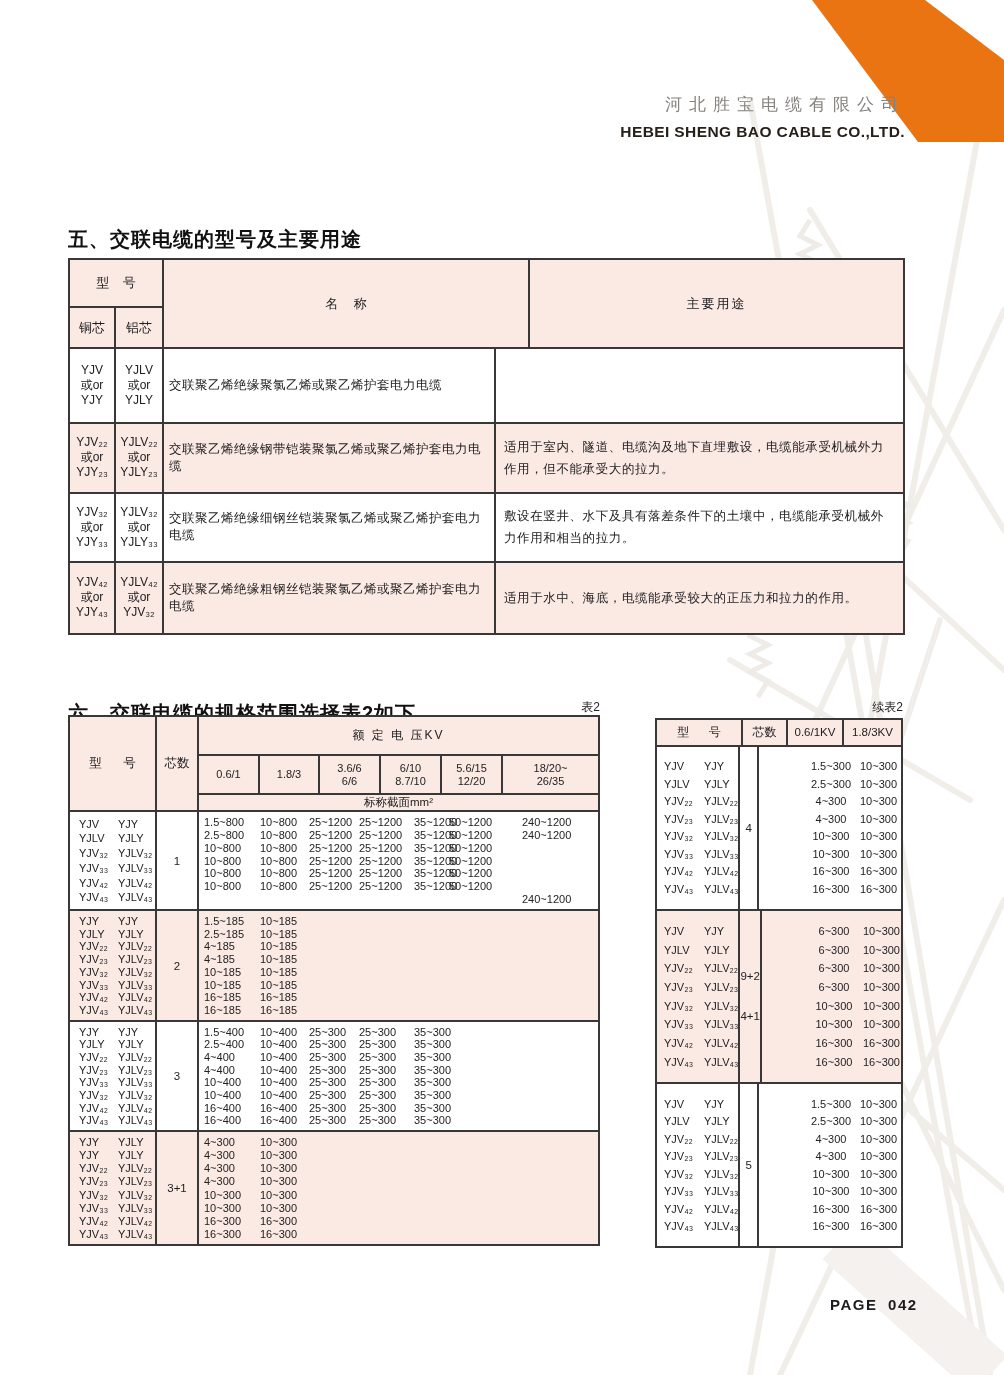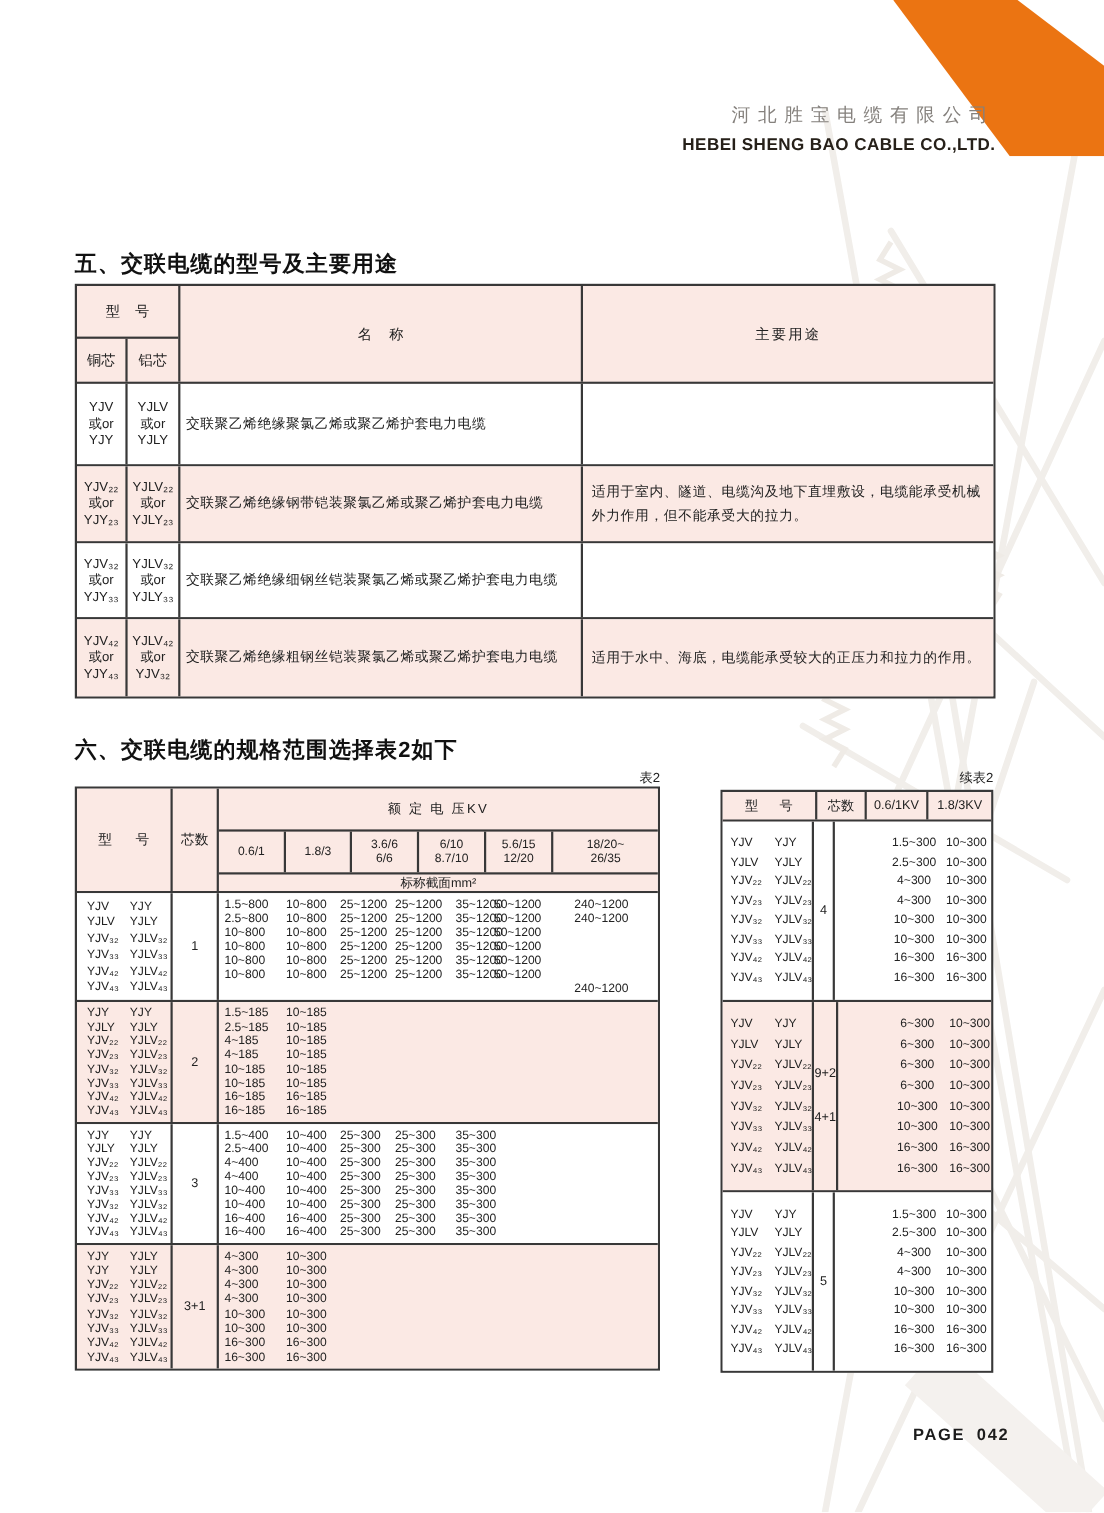--- a/index.html
+++ b/index.html
@@ -18,21 +18,21 @@
 
   
   .ribbon{position:absolute;left:780px;top:0;width:224px;height:145px;background:var(--orange);
     clip-path:polygon(32px 0px,145px 0px,224px 60px,224px 142px,138px 142px);z-index:1;}
 
   .co-cn{position:absolute;top:93px;right:99px;font-size:17px;letter-spacing:7px;color:#85817D;z-index:2;}
   .co-en{position:absolute;top:123px;right:99px;font-size:15.5px;font-weight:bold;color:#262019;letter-spacing:.4px;z-index:2;}
 
   .sec-title{position:absolute;left:68px;font-size:20px;font-weight:bold;color:#111;letter-spacing:1px;z-index:2;}
   .sec5-title{top:226px;}
-  .sec6-title{top:668px;}
+  .sec6-title{top:700px;}
   .t2label{position:absolute;left:0;top:699px;width:600px;text-align:right;font-size:12px;z-index:2;}
   .t2clabel{position:absolute;left:0;top:699px;width:903px;text-align:right;font-size:12px;z-index:2;}
 
   
   .t1{position:absolute;left:68px;top:258px;width:837px;height:377px;border:2px solid var(--bd);
       display:flex;flex-direction:column;background:#fff;z-index:2;}
   .t1hr{display:flex;height:90px;background:var(--pink);border-bottom:2px solid var(--bd);}
   .t1mh{width:94px;border-right:2px solid var(--bd);display:flex;flex-direction:column;}
   .t1mht{height:48px;border-bottom:2px solid var(--bd);display:flex;align-items:center;justify-content:center;
          font-size:13px;letter-spacing:5px;padding-left:5px;}
@@ -42,21 +42,21 @@
   .t1nh{width:366px;border-right:2px solid var(--bd);display:flex;align-items:center;justify-content:center;
         font-size:13px;letter-spacing:6px;padding-left:6px;}
   .t1uh{flex:1;display:flex;align-items:center;justify-content:center;font-size:13px;letter-spacing:2px;}
   .t1row{display:flex;background:#fff;}
   .t1row{border-bottom:2px solid var(--bd);}
   .t1row:last-child{border-bottom:none;}
   .t1row.pink{background:var(--pink);}
   .t1c{width:46px;border-right:2px solid var(--bd);display:flex;flex-direction:column;align-items:center;
        justify-content:center;font-size:12px;line-height:15px;text-align:center;}
   .t1c.t1c2{width:48px;}
-  .t1name{width:366px;border-right:2px solid var(--bd);display:flex;align-items:center;padding:0 5px;
+  .t1name{width:332px;border-right:2px solid var(--bd);display:flex;align-items:center;padding:0 5px;
           font-size:12.5px;letter-spacing:.5px;}
   .t1usage{flex:1;display:flex;align-items:center;padding:0 8px;font-size:12.5px;line-height:22px;letter-spacing:.6px;}
 
   
   .t2{position:absolute;left:68px;top:715px;width:532px;height:531px;border:2px solid var(--bd);
       display:flex;flex-direction:column;background:#fff;z-index:2;}
   .t2h{display:flex;height:95px;background:var(--pink);border-bottom:2px solid var(--bd);}
   .t2hm{width:87px;border-right:2px solid var(--bd);display:flex;align-items:center;justify-content:center;
         font-size:12.5px;letter-spacing:9px;padding-left:9px;}
   .t2hc{width:42px;border-right:2px solid var(--bd);display:flex;align-items:center;justify-content:center;font-size:12.5px;}
@@ -185,20 +185,21 @@
           <div class="t1line">YJV₃₂</div>
           <div class="t1line">或or</div>
           <div class="t1line">YJY₃₃</div>
         </div>
         <div class="t1c t1c2">
           <div class="t1line">YJLV₃₂</div>
           <div class="t1line">或or</div>
           <div class="t1line">YJLY₃₃</div>
         </div>
         <div class="t1name">交联聚乙烯绝缘细钢丝铠装聚氯乙烯或聚乙烯护套电力电缆</div>
+        <div class="t1usage">敷设在竖井、水下及具有落差条件下的土壤中，电缆能承受机械外力作用和相当的拉力。</div>
       </div>
       <div class="t1row pink" style="height: 71px;">
         <div class="t1c">
           <div class="t1line">YJV₄₂</div>
           <div class="t1line">或or</div>
           <div class="t1line">YJY₄₃</div>
         </div>
         <div class="t1c t1c2">
           <div class="t1line">YJLV₄₂</div>
           <div class="t1line">或or</div>

